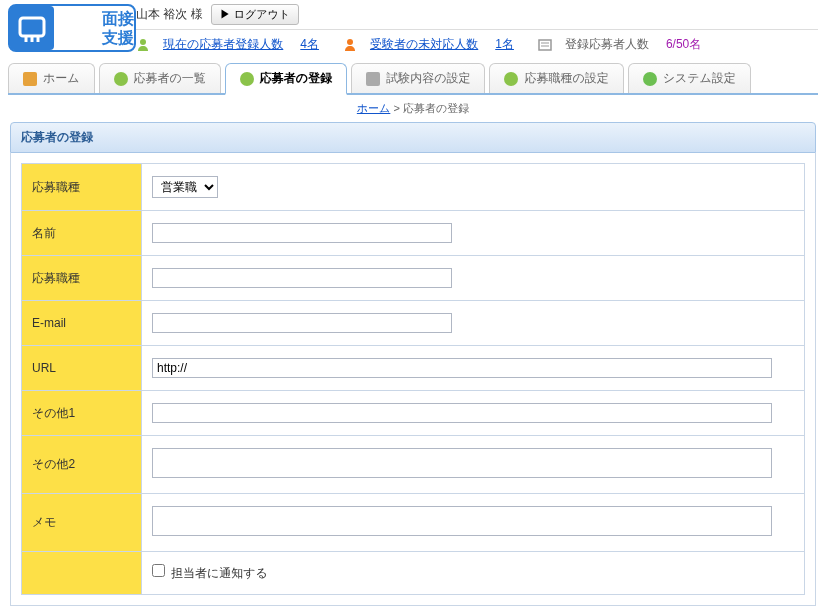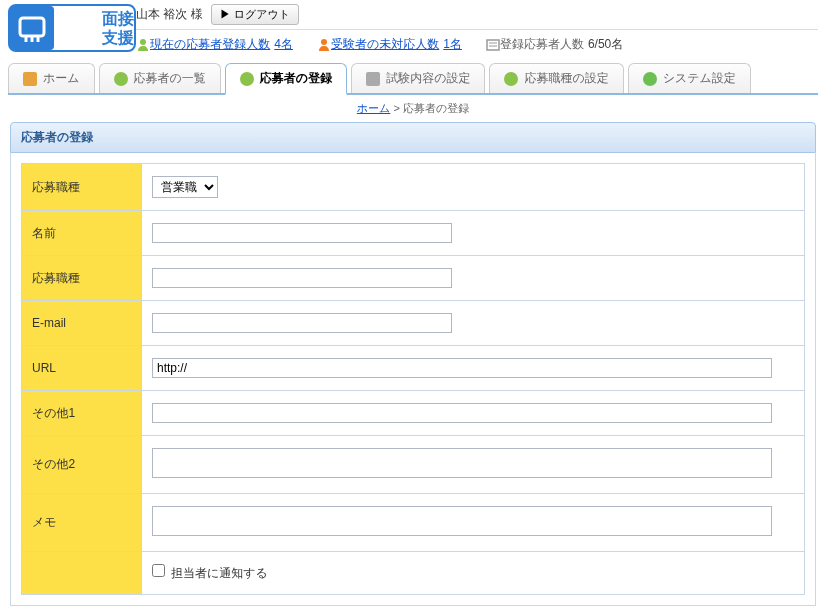--- a/index.html
+++ b/index.html
@@ -42,25 +42,25 @@
   padding-bottom: 4px; margin-bottom: 6px;
 }
 .company { font-size: 13px; color: #333; flex: 1; }
 .username { font-size: 12px; margin-right: 8px; }
 .logout-btn {
   background: linear-gradient(#fefefe,#e7e7e7);
   border: 1px solid #bbb; border-radius: 3px;
   font-size: 11px; padding: 2px 8px; cursor: pointer;
 }
 .header-line2 { display: flex; align-items: center; gap: 24px; }
-.stat { display: flex; align-items: center; gap: 0; }
+.stat { display: flex; align-items: center; gap: 13px; }
 .stat a { color: #1155cc; text-decoration: underline; }
 .stat .count { color: #1155cc; text-decoration: underline; margin-left: 4px; }
 .reg-cap { color: #666; }
-.reg-count { color: #404040; margin-left: 4px; }
+.reg-count { color: #a21caf; margin-left: 4px; }
 .person-icon { width:14px; height:14px; display:inline-block; }
 
 .tabbar {
   display: flex; align-items: flex-end;
   margin: 10px 8px 0 8px;
   border-bottom: 2px solid #8db8e2;
   gap: 4px;
 }
 .tab {
   background: linear-gradient(#fdfdfd,#f0f0f0);

